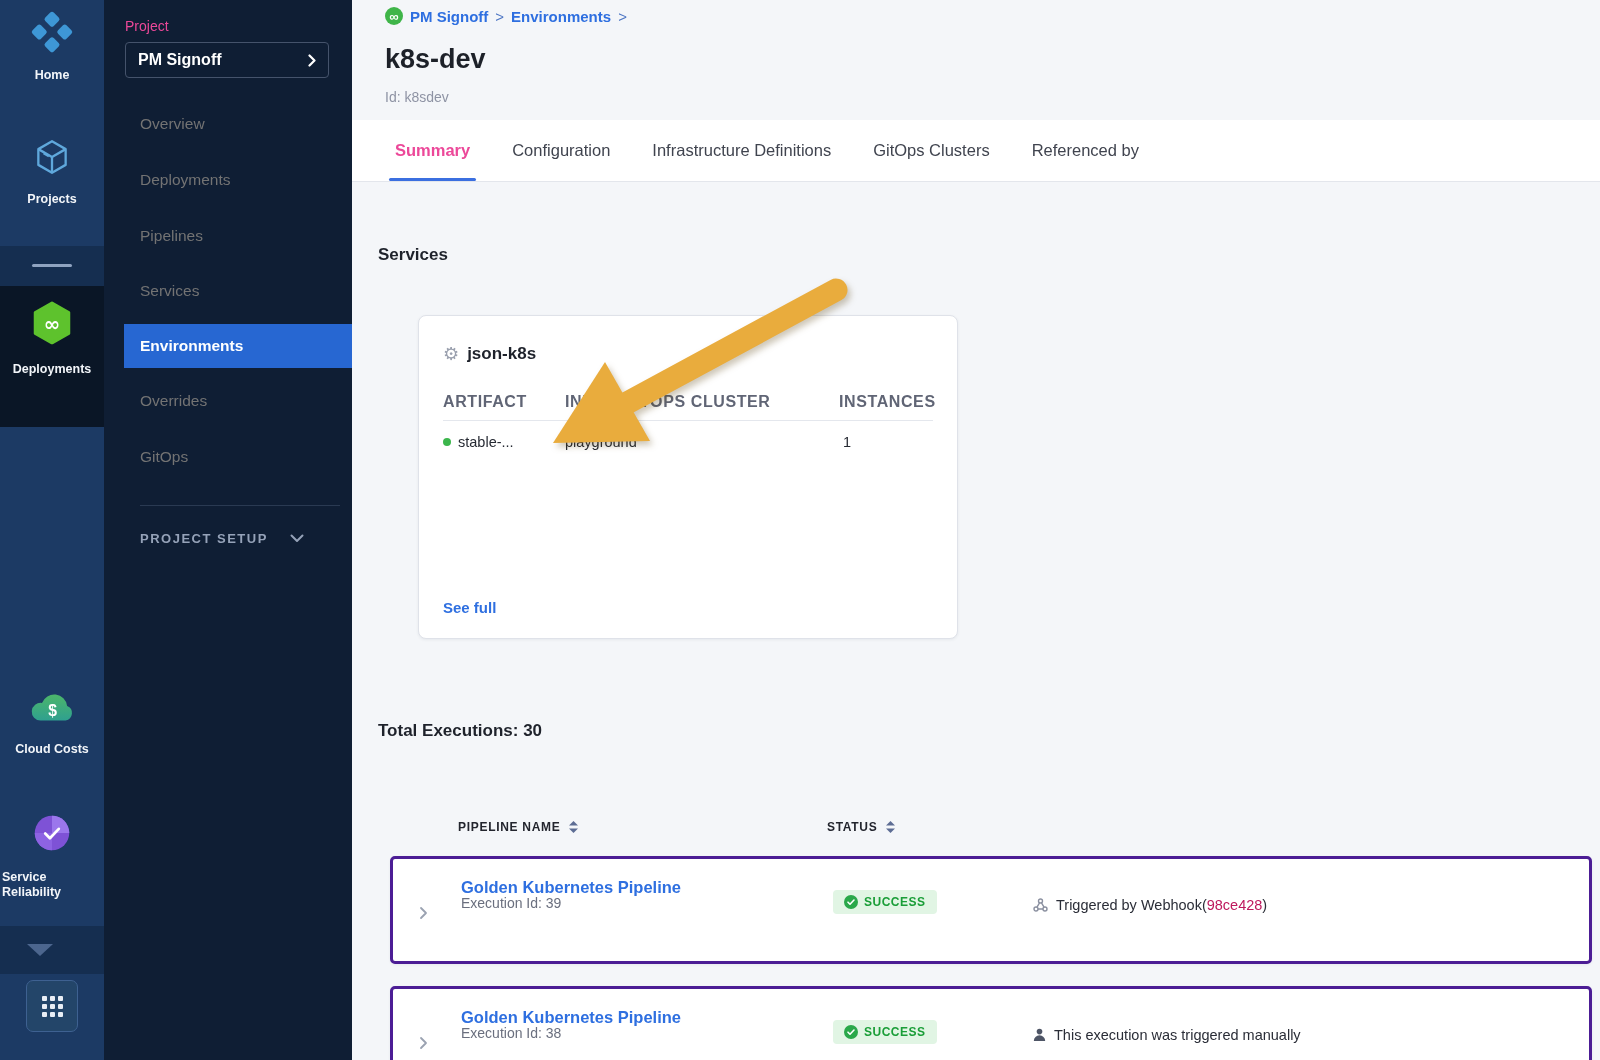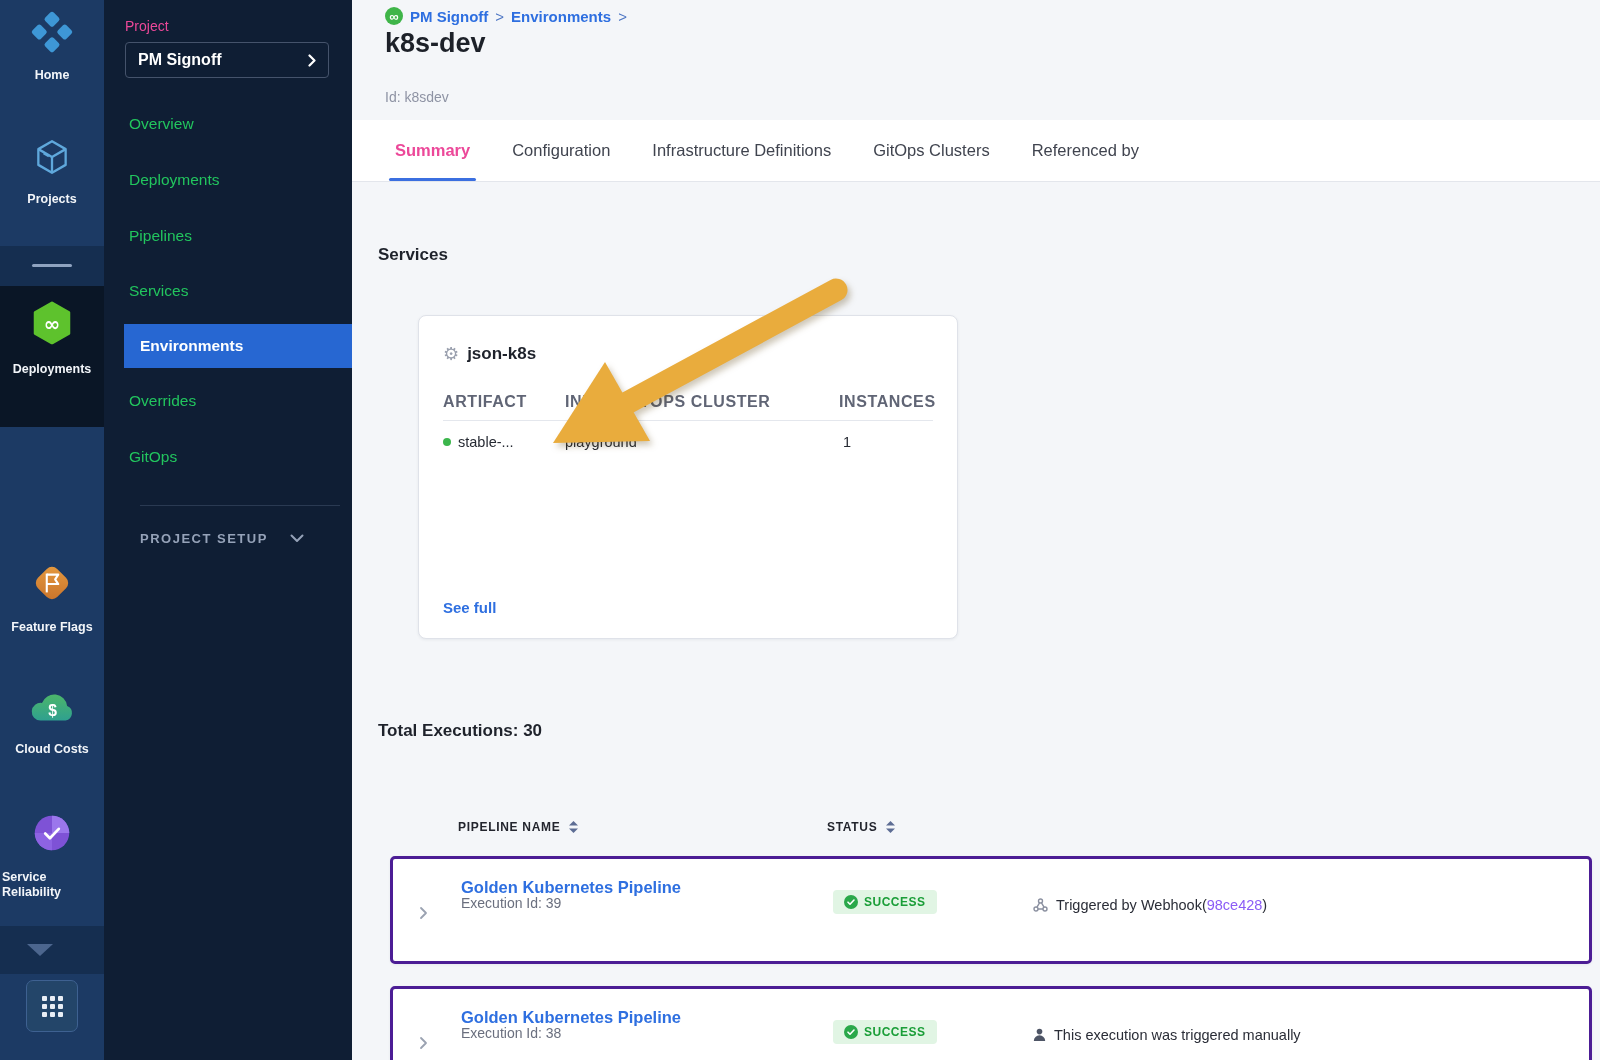--- a/index.html
+++ b/index.html
@@ -22,35 +22,35 @@
               border-radius:7px; background:#234569; display:flex; align-items:center; justify-content:center; }
   .grid-ic { display:grid; grid-template-columns:repeat(3,5px); grid-template-rows:repeat(3,5px); gap:3px; }
   .grid-ic i { background:#e9eef5; border-radius:1px; }
 
   
   .sidebar { position:absolute; left:104px; top:0; width:248px; height:1060px; background:#0f1e34; z-index:4; }
   .proj-label { position:absolute; left:21px; top:18px; font-size:14px; color:#ec4899; }
   .proj-select { position:absolute; left:21px; top:42px; width:204px; height:36px; border:1px solid #45536b;
                  border-radius:4px; display:flex; align-items:center; justify-content:space-between;
                  padding:0 12px; color:#ffffff; font-size:16px; font-weight:700; cursor:pointer; }
-  .nav-item { position:absolute; left:0; width:292px; padding-left:25px; color:#22c55e; font-size:15.5px; cursor:pointer; }
+  .nav-item { position:absolute; left:0; width:292px; padding-left:36px; color:#737373; font-size:15.5px; cursor:pointer; }
   .nav-item.active-wrap { top:324px; height:44px; background:#2767d2; display:flex; align-items:center; color:#ffffff; font-weight:600; }
   .side-div { position:absolute; left:36px; top:505px; width:200px; height:1px; background:#2a3a52; }
   .setup-row { position:absolute; left:36px; top:531px; display:flex; align-items:center; gap:22px;
                color:#95a2b8; font-size:13px; font-weight:700; letter-spacing:1.5px; cursor:pointer; }
 
   
   .main { position:absolute; left:352px; top:0; width:1248px; height:1060px; background:#f4f6f9; }
   .breadcrumb { position:absolute; left:33px; top:7px; display:flex; align-items:center; gap:7px;
                 font-size:15px; font-weight:600; color:#2e6fe0; }
   .crumb { cursor:pointer; }
   .crumb-sep { color:#4d76c4; font-weight:400; }
   .env-ic { width:18px; height:18px; border-radius:50%; background:#3fb549; color:#fff; font-size:13px;
             font-weight:700; display:flex; align-items:center; justify-content:center; line-height:1; }
-  .page-title { position:absolute; left:33px; top:28px; font-size:27px; font-weight:600; color:#1d2129; }
+  .page-title { position:absolute; left:33px; top:44px; font-size:27px; font-weight:600; color:#1d2129; }
   .page-id { position:absolute; left:33px; top:89px; font-size:14px; color:#8e93a4; }
 
   .tabbar { position:absolute; left:0; top:120px; width:1248px; height:62px; background:#ffffff;
             border-bottom:1px solid #e3e6ec; display:flex; align-items:stretch; padding-left:43px; gap:42px; }
   .tab { position:relative; display:flex; align-items:center; font-size:16.5px; color:#40444f; cursor:pointer; white-space:nowrap; }
   .tab.active { font-weight:700; color:#ec4899; }
   .tab.active::after { content:""; position:absolute; left:-6px; right:-6px; bottom:0; height:3px;
                        background:#3b6fe0; border-radius:2px; }
 
   .sec-heading { position:absolute; font-size:17px; font-weight:700; color:#1e222b; }
@@ -73,21 +73,21 @@
   .exec-row { position:absolute; left:38px; width:1202px; height:108px; background:#ffffff;
               border:3px solid #4c1d95; border-radius:5px; box-shadow:0 1px 3px rgba(40,50,70,.06); cursor:pointer; }
   .row-chev { position:absolute; left:22px; top:46px; }
   .pl-name { position:absolute; left:68px; top:19px; font-size:16.5px; font-weight:700; color:#2e6fe0; cursor:pointer; }
   .pl-exec { position:absolute; left:68px; top:36px; font-size:14px; color:#6a6f7e; }
   .badge { position:absolute; left:440px; top:31px; display:inline-flex; align-items:center; gap:6px;
            background:#e1f5e4; border-radius:4px; padding:5px 11px; font-size:12px; font-weight:700;
            color:#1a9e38; letter-spacing:.5px; }
   .trigger { position:absolute; left:640px; top:38px; display:flex; align-items:center; gap:8px;
              font-size:14.5px; color:#2a2d37; }
-  .trig-link { color:#8b5cf6; cursor:pointer; }
+  .trig-link { color:#be185d; cursor:pointer; }
 
   .annotation-layer { position:absolute; left:0; top:0; width:1600px; height:1060px; z-index:60; pointer-events:none; }
   .annotation-layer g { filter:drop-shadow(3px 4px 3px rgba(80,55,0,.28)); }
 </style>
 </head>
 <body>
 
 <div class="rail">
   <div class="rail-strip one">
     <div class="rail-handle"></div>
@@ -124,38 +124,20 @@
     <span>
       <svg width="48" height="48" viewBox="0 0 46 46">
         <path d="M23 3 L39 12 V32 L23 41 L7 32 V12 Z" fill="#5ec22d" stroke="#5ec22d" stroke-width="3" stroke-linejoin="round"></path>
         <text x="23" y="29.5" font-size="19" font-weight="bold" fill="#ffffff" text-anchor="middle" font-family="DejaVu Sans">∞</text>
       </svg>
     </span>
     <span class="lbl">Deployments</span>
   </div>
 
 
-  <div class="mod" style="top:560px">
-    <span>
-      <svg width="46" height="46" viewBox="0 0 44 44">
-        <defs>
-            <linearGradient id="ffg" x1="0" y1="0" x2="1" y2="1">
-          <stop offset="0" stop-color="#e59a3f"></stop>
-              <stop offset="1" stop-color="#c9732b"></stop>
-            </linearGradient>
-          </defs>
-        <rect x="9" y="9" width="26" height="26" rx="7" transform="rotate(45 22 22)" fill="url(#ffg)"></rect>
-        <g stroke="#ffffff" stroke-width="2" fill="none" stroke-linejoin="round">
-          <path d="M17 13 V31"></path>
-            <path d="M17 14 H28 L25 18.5 L28 23 H17"></path>
-        </g>
-      </svg>
-    </span>
-    <span class="lbl">Feature Flags</span>
-  </div>
 
   <div class="mod" style="top:686px">
     <span>
       <svg width="48" height="42" viewBox="0 0 46 40">
         <defs>
             <linearGradient id="ccg" x1="0" y1="0" x2="0" y2="1">
           <stop offset="0" stop-color="#4cb66a"></stop>
               <stop offset="1" stop-color="#2fa08f"></stop>
             </linearGradient>
           </defs>

